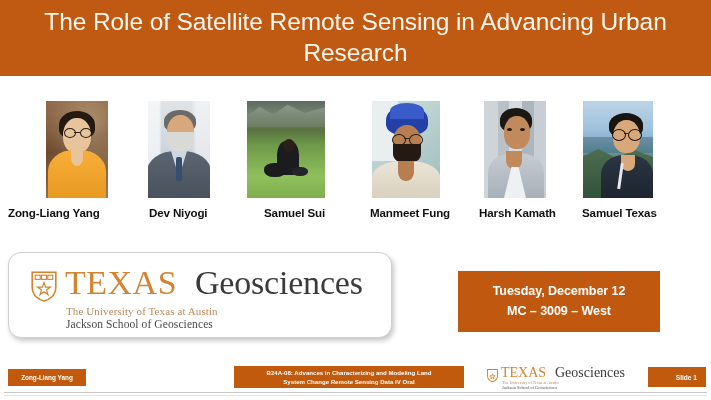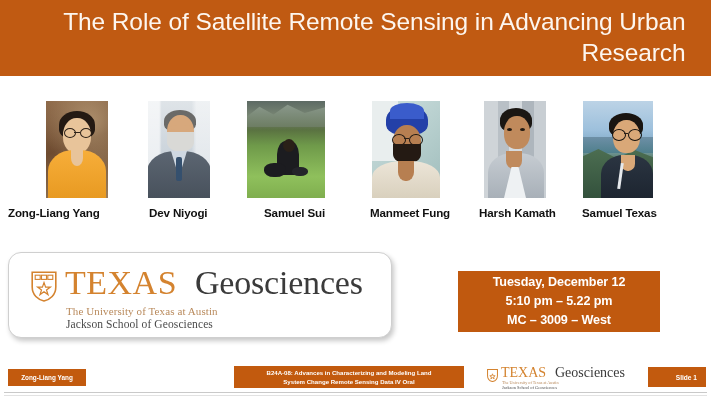--- a/index.html
+++ b/index.html
@@ -10,21 +10,21 @@
   #slide{position:relative;width:711px;height:400px;background:#ffffff;overflow:hidden;}
 
   
   .title-banner{
     position:absolute;left:0;top:0;width:711px;height:76px;
     background:#c05a12;
     display:flex;align-items:center;justify-content:center;
   }
   .title-text{
     color:#fdf6ef;font-size:24.5px;font-weight:400;line-height:1.26;
-    text-align:right;letter-spacing:-0.1px;width:660px;
+    text-align:center;letter-spacing:-0.1px;width:660px;
     font-family:"Liberation Sans",sans-serif;
   }
 
   
   .people{position:absolute;left:0;top:88px;width:711px;height:135px;}
   .person{position:absolute;}
   .photo{
     position:absolute;left:0;top:0;border:0;overflow:hidden;background:#ddd;
   }
   .pname{
@@ -245,21 +245,20 @@
       </svg>
     </div>
     <div class="logo-texas">TEXAS</div>
     <div class="logo-geo">Geosciences</div>
     <div class="logo-sub1">The University of Texas at Austin</div>
     <div class="logo-sub2">Jackson School of Geosciences</div>
   </div>
 
   <div class="info-box">
     <div class="info-line">Tuesday, December 12</div>
-    <div class="info-line">5:10 pm – 5.22 pm</div>
     <div class="info-line">MC – 3009 – West</div>
   </div>
 
   <div class="f-speaker">
     <span>Zong-Liang Yang</span>
   </div>
 
   <div class="f-session">
     <span>B24A-08:  Advances in Characterizing and Modeling Land</span>
     <span>System Change Remote Sensing Data IV Oral</span>

